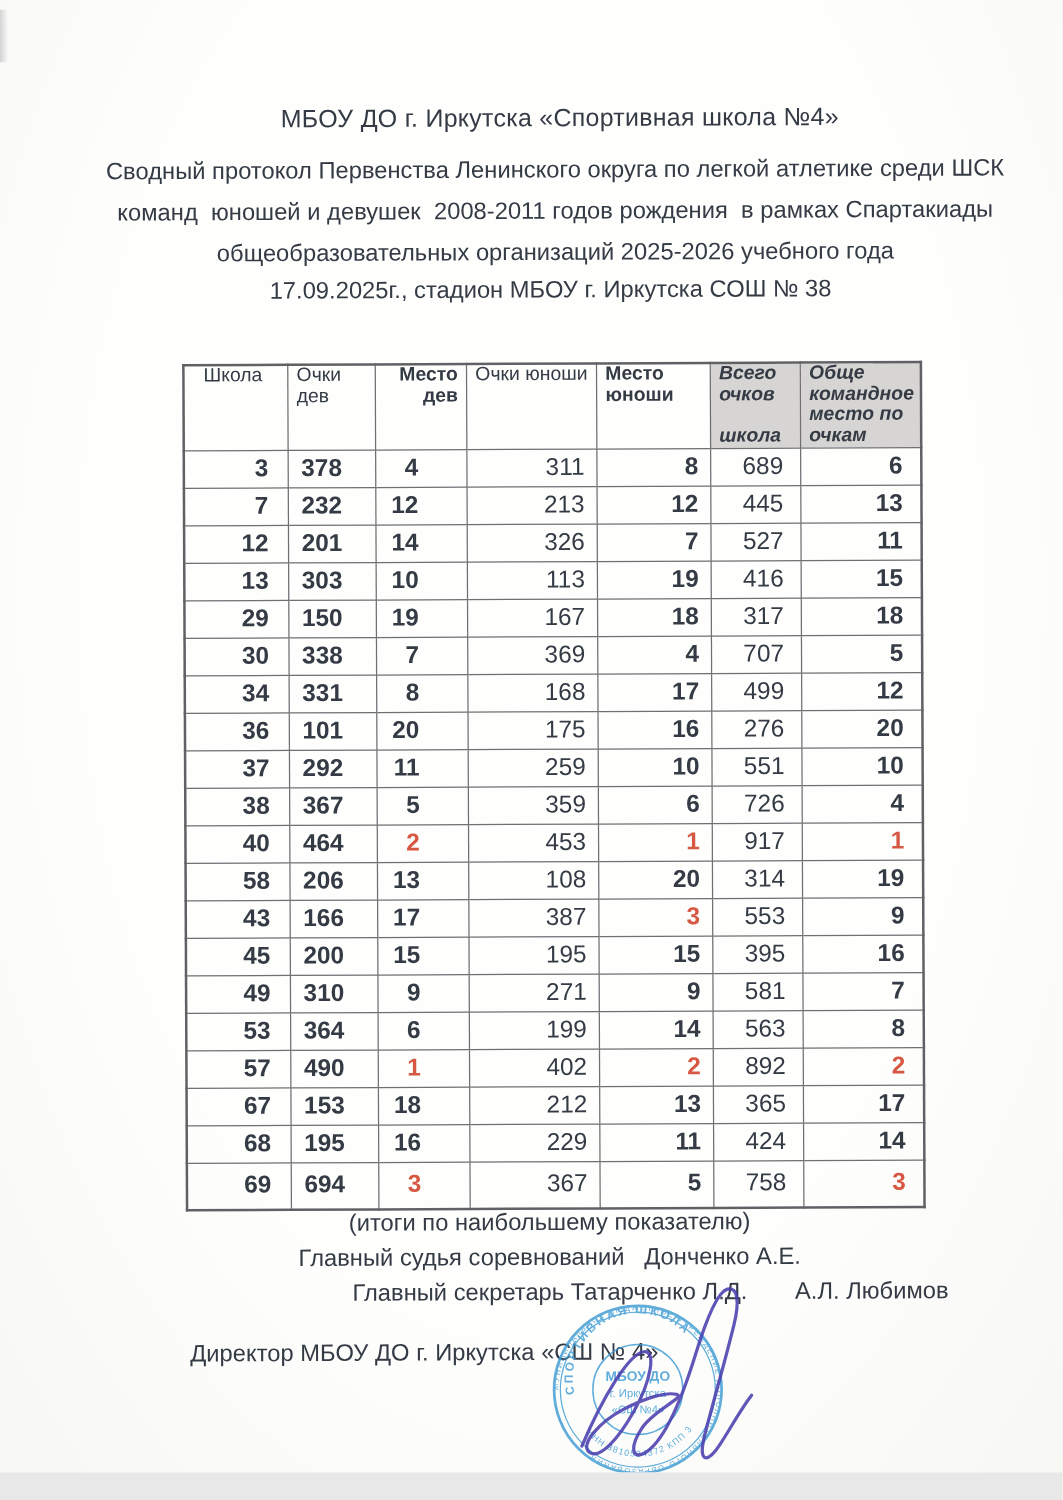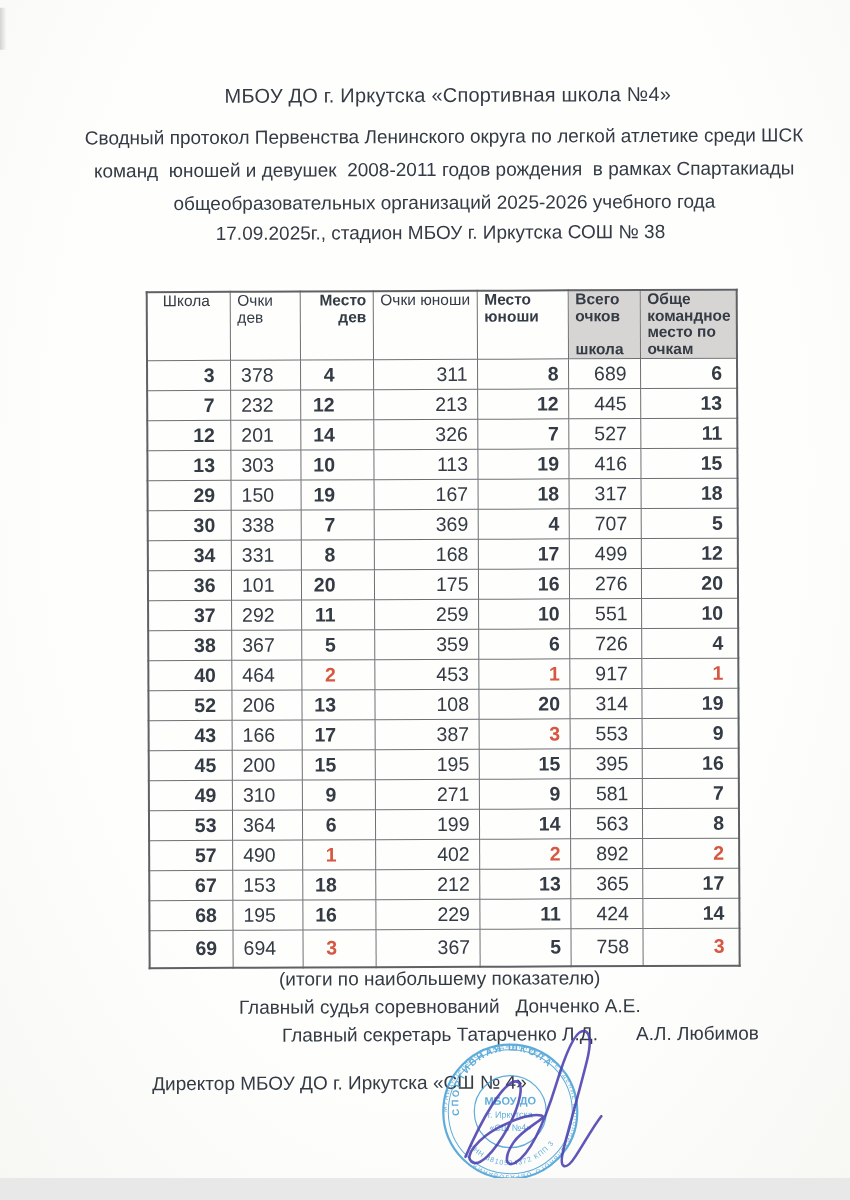--- a/index.html
+++ b/index.html
@@ -31,26 +31,26 @@
   .results tbody tr{height:30px;}
   .results tbody tr:last-child{height:38px;}
   .results th{
     vertical-align:top;font-size:15.5px;line-height:16.5px;font-weight:400;
     text-align:left;padding:0 4px 0 7px;
   }
   .results th .hl{min-height:16.5px;}
   th.h-school{padding-left:15px;}
   th.h-girls_place{text-align:right;padding-right:6px;font-weight:700;}
   th.h-boys_place{font-weight:700;}
-  th.h-total_points,th.h-overall_place{background:var(--hdrgray,#d7d5d3);font-weight:700;}
+  th.h-total_points,th.h-overall_place{background:var(--hdrgray,#d7d5d3);font-weight:700;font-style:italic;}
   .results td{
     font-size:19.5px;text-align:right;vertical-align:middle;padding:0;
   }
   td.k-school{font-weight:700;padding-right:15px;}
-  td.k-girls_points{padding-right:26px;}
+  td.k-girls_points{padding-right:26px;font-weight:bold;}
   td.k-girls_place{font-weight:700;padding-right:38px;}
   td.k-boys_points{padding-right:9px;}
   td.k-boys_place{font-weight:700;padding-right:9px;}
   td.k-total_points{padding-right:13px;}
   td.k-overall_place{font-weight:700;padding-right:14px;}
   td.red{color:var(--red,#d65742);}
 
   .note{top:968px;font-size:19px;}
   .judge{top:996px;font-size:19px;}
   .secretary{top:1024px;font-size:19px;}
@@ -211,21 +211,21 @@
           <tr>
             <td class="k-school">40</td>
             <td class="k-girls_points">464</td>
             <td class="k-girls_place red">2</td>
             <td class="k-boys_points">453</td>
             <td class="k-boys_place red">1</td>
             <td class="k-total_points">917</td>
             <td class="k-overall_place red">1</td>
           </tr>
           <tr>
-            <td class="k-school">52</td>
+            <td class="k-school">58</td>
             <td class="k-girls_points">206</td>
             <td class="k-girls_place">13</td>
             <td class="k-boys_points">108</td>
             <td class="k-boys_place">20</td>
             <td class="k-total_points">314</td>
             <td class="k-overall_place">19</td>
           </tr>
           <tr>
             <td class="k-school">43</td>
             <td class="k-girls_points">166</td>

